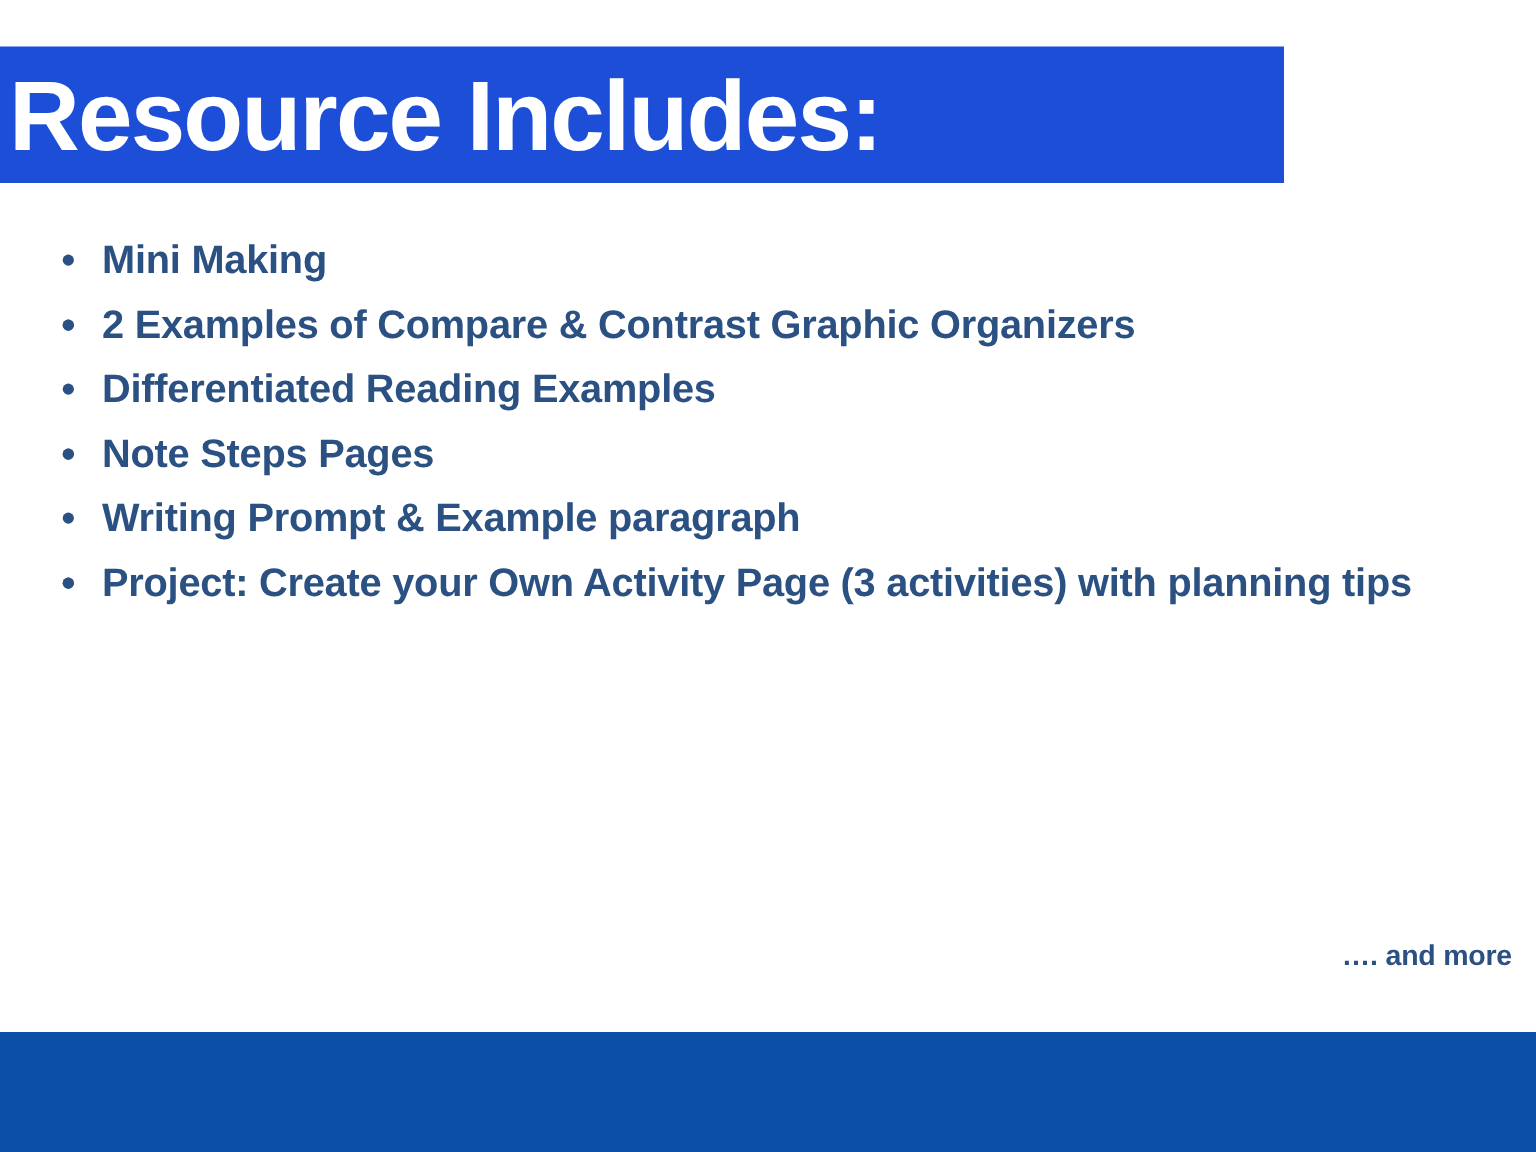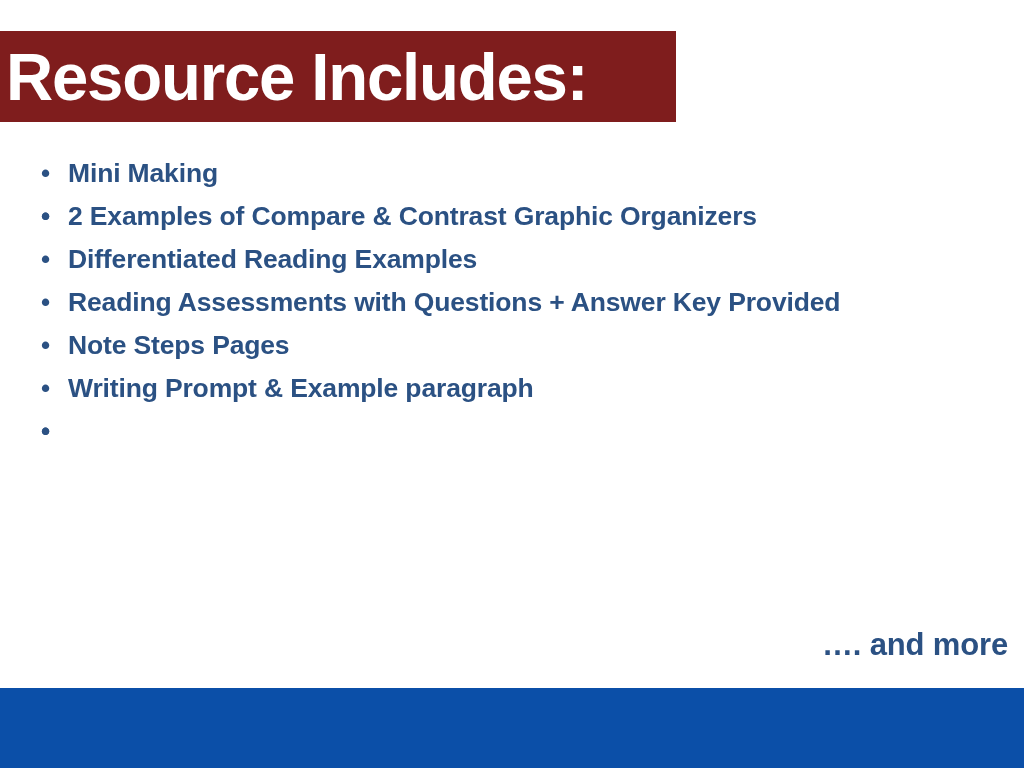--- a/index.html
+++ b/index.html
@@ -23,23 +23,23 @@
     width: 1024px;
     height: 768px;
     background: #ffffff;
   }
 
   
   .title-banner {
     position: absolute;
     left: 0;
     top: 31px;
-    width: 676px;
+    width: 856px;
     height: 91px;
-    background: #7f1d1d;
+    background: #1d4ed8;
     display: flex;
     align-items: center;
   }
   .title-text {
     color: #ffffff;
     font-size: 66px;
     font-weight: 700;
     letter-spacing: -1.2px;
     line-height: 1;
     padding-left: 6px;
@@ -82,21 +82,21 @@
   .bullet-item.wrap-item {
     max-width: 880px;
   }
 
   
   .footer-note {
     position: absolute;
     right: 16px;
     top: 627px;
     color: #2B5183;
-    font-size: 31px;
+    font-size: 19px;
     font-weight: 700;
     letter-spacing: -0.15px;
     text-align: left;
     white-space: nowrap;
   }
 
   
   .bottom-bar {
     position: absolute;
     left: 0;
@@ -126,35 +126,35 @@
     <li class="bullet-item">
       <span class="bullet-dot">•</span>
       <span>2 Examples of Compare &amp; Contrast Graphic Organizers</span>
     </li>
     <li class="bullet-item">
       <span class="bullet-dot">•</span>
       <span>Differentiated Reading Examples</span>
     </li>
     <li class="bullet-item">
       <span class="bullet-dot">•</span>
-      <span>Reading Assessments with Questions + Answer Key Provided</span>
     </li>
     <li class="bullet-item">
       <span class="bullet-dot">•</span>
       <span>Note Steps Pages</span>
     </li>
     <li class="bullet-item">
       <span class="bullet-dot">•</span>
       <span>Writing Prompt &amp; Example paragraph</span>
     </li>
     <li class="bullet-item">
       <span class="bullet-dot">•</span>
     </li>
     <li class="bullet-item wrap-item">
       <span class="bullet-dot">•</span>
+      <span>Project: Create your Own Activity Page (3 activities) with planning tips</span>
     </li>
   </ul>
 
   <div class="footer-note">…. and more</div>
 
   <div class="bottom-bar"></div>
 
 </div>
 
 </body></html>

